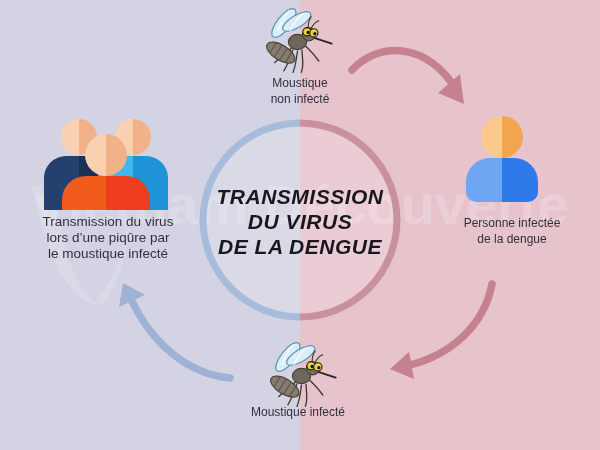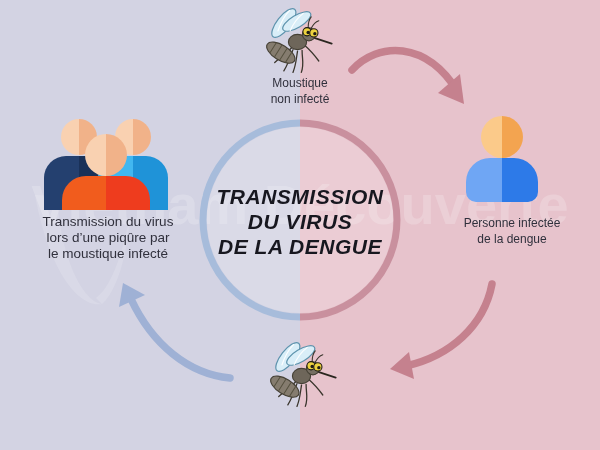--- a/index.html
+++ b/index.html
@@ -164,20 +164,23 @@
   <div class="label label-top">
     <div>Moustique</div>
     <div>non infecté</div>
   </div>
 
   <div class="label label-right">
     <div>Personne infectée</div>
     <div>de la dengue</div>
   </div>
 
+  <div class="label label-bottom">
+    <div>Moustique infecté</div>
+  </div>
 
   <div class="label label-left">
     <div>Transmission du virus</div>
     <div>lors d’une piqûre par</div>
     <div>le moustique infecté</div>
   </div>
 
 </div>
 
 </body></html>

